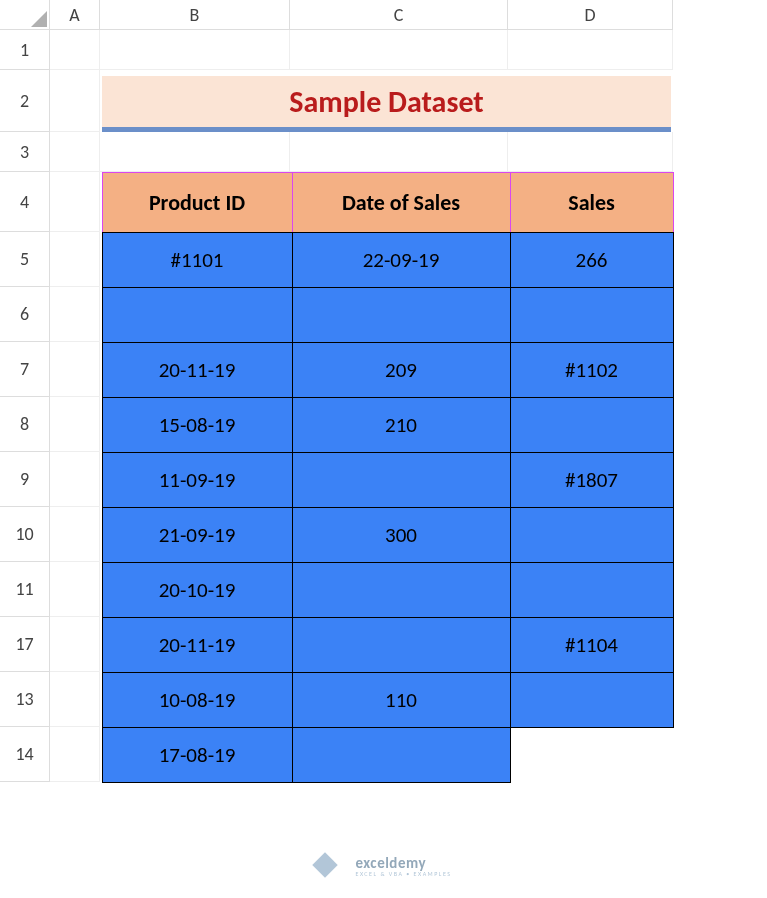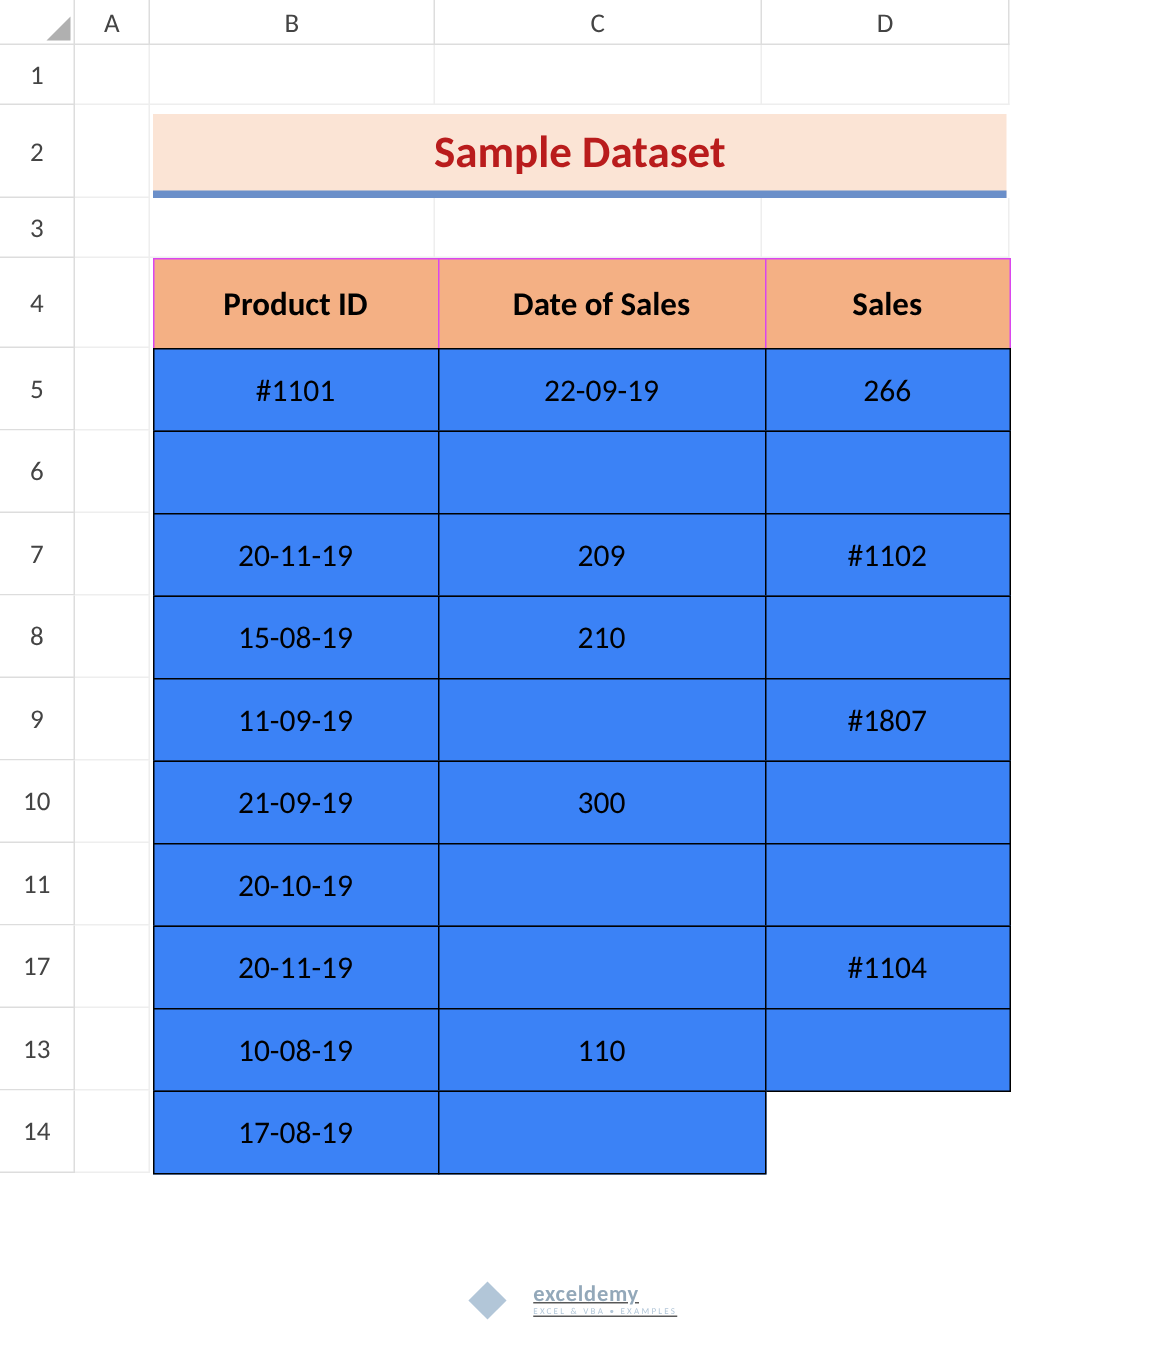--- a/index.html
+++ b/index.html
@@ -88,24 +88,23 @@
     border: 1px solid #000;
     margin: -0.5px;
     background: #3b82f6;
   }
   .watermark {
     position: absolute;
     left: 50%;
     top: 856px;
     transform: translateX(-50%);
     display: flex;
-    align-items: center;
+    align-items: flex-start;
     gap: 22px;
     opacity: 0.65;
-    text-decoration: underline;
   }
   .wm-icon {
     width: 18px; height: 18px;
     background: #8aa9c4;
     transform: rotate(45deg);
   }
   .wm-text {
     display: flex;
     flex-direction: column;
     line-height: 1;

